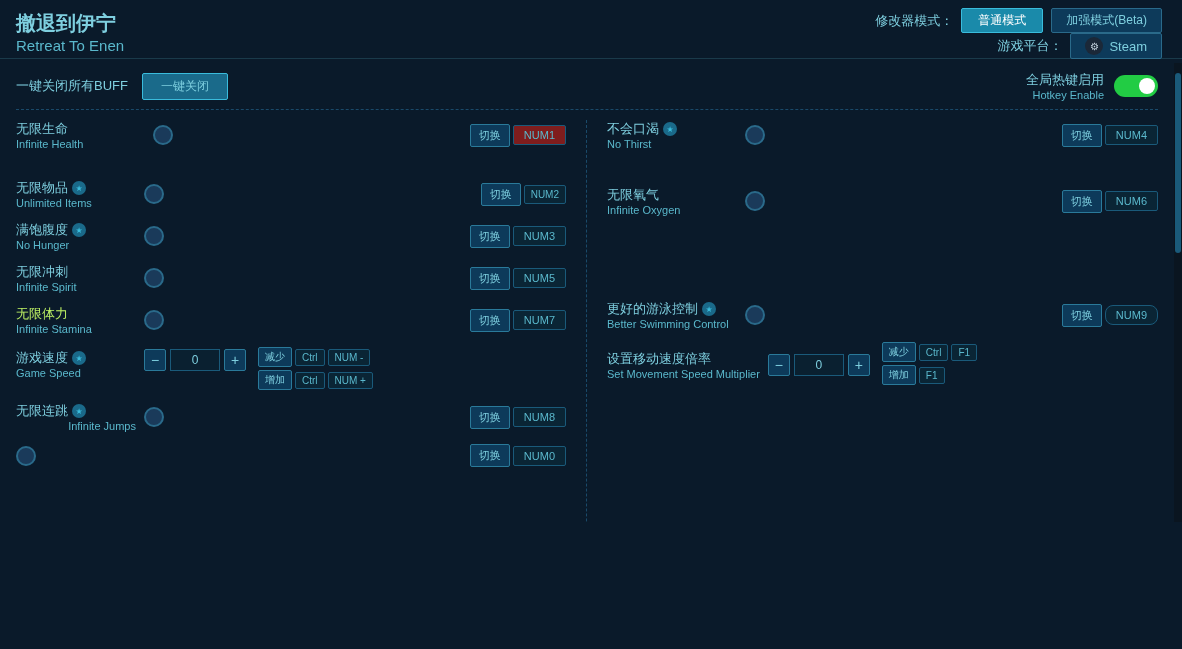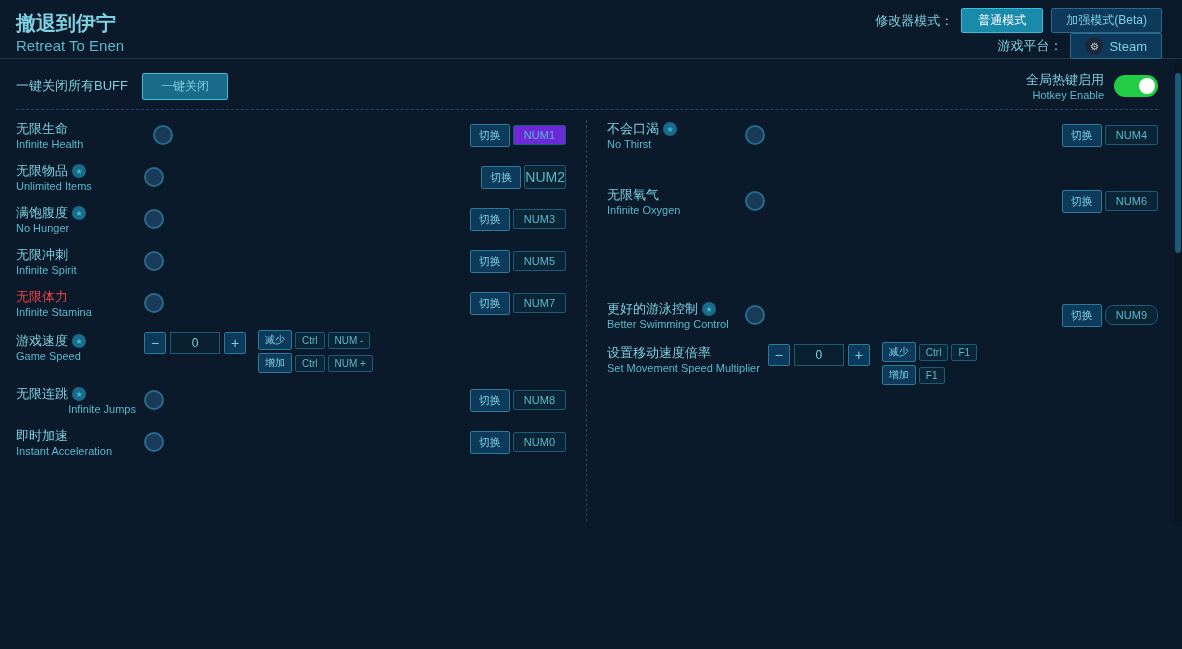--- a/index.html
+++ b/index.html
@@ -55,41 +55,41 @@
           <div style="width:44px; height:22px; background:#22cc44; border-radius:11px; position:relative; cursor:pointer;">
             <div style="position:absolute; right:3px; top:3px; width:16px; height:16px; background:white; border-radius:50%;"></div>
           </div>
         </div>
       </div>
 
       <div style="display:grid; grid-template-columns:1fr 1fr; gap:0; height:calc(100% - 50px);">
 
         <div style="padding-right:20px; border-right:1px dashed #1a4a6a; overflow:hidden;">
 
-          <div style="display:flex; align-items:center; gap:17px; margin-bottom:12px;">
+          <div style="display:flex; align-items:center; gap:17px; margin-bottom:29px;">
             <div style="min-width:120px;">
               <div style="color:#7ecfdf; font-size:13px;">无限生命</div>
               <div style="color:#5ab8cc; font-size:11px;">Infinite Health</div>
             </div>
             <div style="width:20px;height:20px;border-radius:50%;background:#1a3a5a;border:2px solid #2a6a8a;cursor:pointer;flex-shrink:0;"></div>
             <div style="display:flex;align-items:center;gap:3px;margin-left:auto;">
               <button style="padding:3px 8px;background:#0d3a5a;border:1px solid #2a7a9a;color:#7ecfdf;font-size:11px;border-radius:2px;cursor:pointer;font-family:inherit;">切换</button>
-              <span style="padding:3px 10px;background:#6d28d9;border:1px solid #1a5a7a;color:#5ab8cc;font-size:11px;border-radius:2px;">NUM1</span>
+              <span style="padding:3px 10px;background:#7f1d1d;border:1px solid #1a5a7a;color:#5ab8cc;font-size:11px;border-radius:2px;">NUM1</span>
             </div>
           </div>
 
           <div style="display:flex; align-items:center; gap:8px; margin-bottom:12px;">
             <div style="min-width:120px;">
               <div style="color:#7ecfdf; font-size:13px; display:flex; align-items:center; gap:4px;">无限物品 <span style="width:14px;height:14px;background:#1a6a8a;border-radius:50%;display:inline-flex;align-items:center;justify-content:center;color:#3abcdc;font-size:8px;">★</span></div>
               <div style="color:#5ab8cc; font-size:11px;">Unlimited Items</div>
             </div>
             <div style="width:20px;height:20px;border-radius:50%;background:#1a3a5a;border:2px solid #2a6a8a;cursor:pointer;flex-shrink:0;"></div>
             <div style="display:flex;align-items:center;gap:3px;margin-left:auto;">
               <button style="padding:3px 8px;background:#0d3a5a;border:1px solid #2a7a9a;color:#7ecfdf;font-size:11px;border-radius:2px;cursor:pointer;font-family:inherit;">切换</button>
-              <span style="padding:3px 0;background:#0a2535;border:1px solid #1a5a7a;color:#5ab8cc;font-size:14px;border-radius:2px;">NUM2</span>
+              <span style="padding:3px 6px;background:#0a2535;border:1px solid #1a5a7a;color:#5ab8cc;font-size:10px;border-radius:2px;">NUM2</span>
             </div>
           </div>
 
           <div style="display:flex; align-items:center; gap:8px; margin-bottom:12px;">
             <div style="min-width:120px;">
               <div style="color:#7ecfdf; font-size:13px; display:flex; align-items:center; gap:4px;">满饱腹度 <span style="width:14px;height:14px;background:#1a6a8a;border-radius:50%;display:inline-flex;align-items:center;justify-content:center;color:#3abcdc;font-size:8px;">★</span></div>
               <div style="color:#5ab8cc; font-size:11px;">No Hunger</div>
             </div>
             <div style="width:20px;height:20px;border-radius:50%;background:#1a3a5a;border:2px solid #2a6a8a;cursor:pointer;flex-shrink:0;"></div>
             <div style="display:flex;align-items:center;gap:3px;margin-left:auto;">
@@ -105,21 +105,21 @@
             </div>
             <div style="width:20px;height:20px;border-radius:50%;background:#1a3a5a;border:2px solid #2a6a8a;cursor:pointer;flex-shrink:0;"></div>
             <div style="display:flex;align-items:center;gap:3px;margin-left:auto;">
               <button style="padding:3px 8px;background:#0d3a5a;border:1px solid #2a7a9a;color:#7ecfdf;font-size:11px;border-radius:2px;cursor:pointer;font-family:inherit;">切换</button>
               <span style="padding:3px 10px;background:#0a2535;border:1px solid #1a5a7a;color:#5ab8cc;font-size:11px;border-radius:2px;">NUM5</span>
             </div>
           </div>
 
           <div style="display:flex; align-items:center; gap:8px; margin-bottom:12px;">
             <div style="min-width:120px;">
-              <div style="color:#ef4444; font-size:13px;">无限体力</div>
+              <div style="color:#bef264; font-size:13px;">无限体力</div>
               <div style="color:#5ab8cc; font-size:11px;">Infinite Stamina</div>
             </div>
             <div style="width:20px;height:20px;border-radius:50%;background:#1a3a5a;border:2px solid #2a6a8a;cursor:pointer;flex-shrink:0;"></div>
             <div style="display:flex;align-items:center;gap:3px;margin-left:auto;">
               <button style="padding:3px 8px;background:#0d3a5a;border:1px solid #2a7a9a;color:#7ecfdf;font-size:11px;border-radius:2px;cursor:pointer;font-family:inherit;">切换</button>
               <span style="padding:3px 10px;background:#0a2535;border:1px solid #1a5a7a;color:#5ab8cc;font-size:11px;border-radius:2px;">NUM7</span>
             </div>
           </div>
 
           <div style="display:flex; align-items:flex-start; gap:8px; margin-bottom:12px;">
@@ -152,24 +152,20 @@
               <div style="color:#5ab8cc; font-size:11px;">Infinite Jumps</div>
             </div>
             <div style="width:20px;height:20px;border-radius:50%;background:#1a3a5a;border:2px solid #2a6a8a;cursor:pointer;flex-shrink:0;"></div>
             <div style="display:flex;align-items:center;gap:3px;margin-left:auto;">
               <button style="padding:3px 8px;background:#0d3a5a;border:1px solid #2a7a9a;color:#7ecfdf;font-size:11px;border-radius:2px;cursor:pointer;font-family:inherit;">切换</button>
               <span style="padding:3px 10px;background:#0a2535;border:1px solid #1a5a7a;color:#5ab8cc;font-size:11px;border-radius:2px;">NUM8</span>
             </div>
           </div>
 
           <div style="display:flex; align-items:center; gap:8px; margin-bottom:12px;">
-            <div style="min-width:120px;">
-              <div style="color:#7ecfdf; font-size:13px;">即时加速</div>
-              <div style="color:#5ab8cc; font-size:11px;">Instant Acceleration</div>
-            </div>
             <div style="width:20px;height:20px;border-radius:50%;background:#1a3a5a;border:2px solid #2a6a8a;cursor:pointer;flex-shrink:0;"></div>
             <div style="display:flex;align-items:center;gap:3px;margin-left:auto;">
               <button style="padding:3px 8px;background:#0d3a5a;border:1px solid #2a7a9a;color:#7ecfdf;font-size:11px;border-radius:2px;cursor:pointer;font-family:inherit;">切换</button>
               <span style="padding:3px 10px;background:#0a2535;border:1px solid #1a5a7a;color:#5ab8cc;font-size:11px;border-radius:2px;">NUM0</span>
             </div>
           </div>
 
         </div>
 
         <div style="padding-left:20px; overflow:hidden;">
@@ -203,21 +199,21 @@
               <div style="color:#7ecfdf; font-size:13px; display:flex; align-items:center; gap:4px;">更好的游泳控制 <span style="width:14px;height:14px;background:#1a6a8a;border-radius:50%;display:inline-flex;align-items:center;justify-content:center;color:#3abcdc;font-size:8px;">★</span></div>
               <div style="color:#5ab8cc; font-size:11px;">Better Swimming Control</div>
             </div>
             <div style="width:20px;height:20px;border-radius:50%;background:#1a3a5a;border:2px solid #2a6a8a;cursor:pointer;flex-shrink:0;"></div>
             <div style="display:flex;align-items:center;gap:3px;margin-left:auto;">
               <button style="padding:3px 8px;background:#0d3a5a;border:1px solid #2a7a9a;color:#7ecfdf;font-size:11px;border-radius:2px;cursor:pointer;font-family:inherit;">切换</button>
               <span style="padding:3px 10px;background:#0a2535;border:1px solid #1a5a7a;color:#5ab8cc;font-size:11px;border-radius:8px;">NUM9</span>
             </div>
           </div>
 
-          <div style="display:flex; align-items:flex-start; gap:8px; margin-bottom:12px; margin-top:12px;">
+          <div style="display:flex; align-items:center; gap:8px; margin-bottom:12px; margin-top:12px;">
             <div style="min-width:130px; margin-top:2px;">
               <div style="color:#7ecfdf; font-size:13px;">设置移动速度倍率</div>
               <div style="color:#5ab8cc; font-size:11px;">Set Movement Speed Multiplier</div>
             </div>
             <div style="display:flex; align-items:center; gap:4px; margin-top:2px;">
               <button style="width:22px;height:22px;background:#0d3a5a;border:1px solid #2a7a9a;color:#7ecfdf;font-size:14px;display:flex;align-items:center;justify-content:center;cursor:pointer;border-radius:2px;">−</button>
               <div style="width:50px;height:22px;background:#0a2030;border:1px solid #1a5a7a;color:#7ecfdf;text-align:center;font-size:12px;display:flex;align-items:center;justify-content:center;">0</div>
               <button style="width:22px;height:22px;background:#0d3a5a;border:1px solid #2a7a9a;color:#7ecfdf;font-size:14px;display:flex;align-items:center;justify-content:center;cursor:pointer;border-radius:2px;">+</button>
             </div>
             <div style="display:flex;flex-direction:column;gap:3px;margin-left:4px;">

